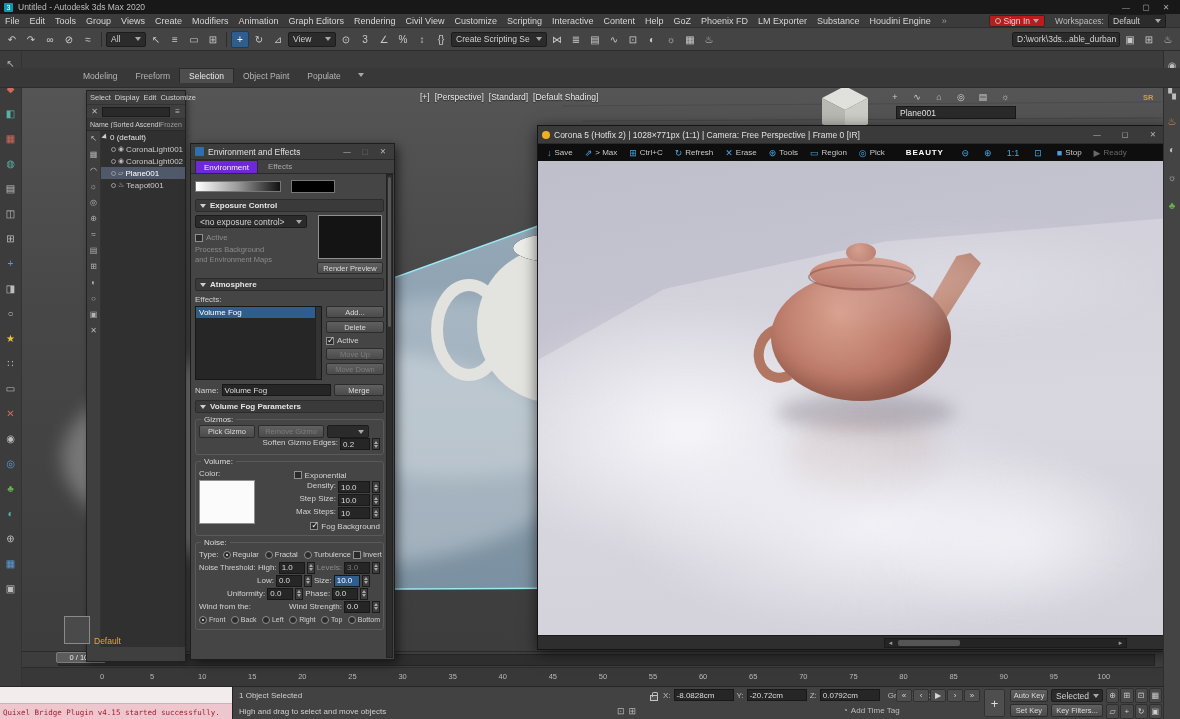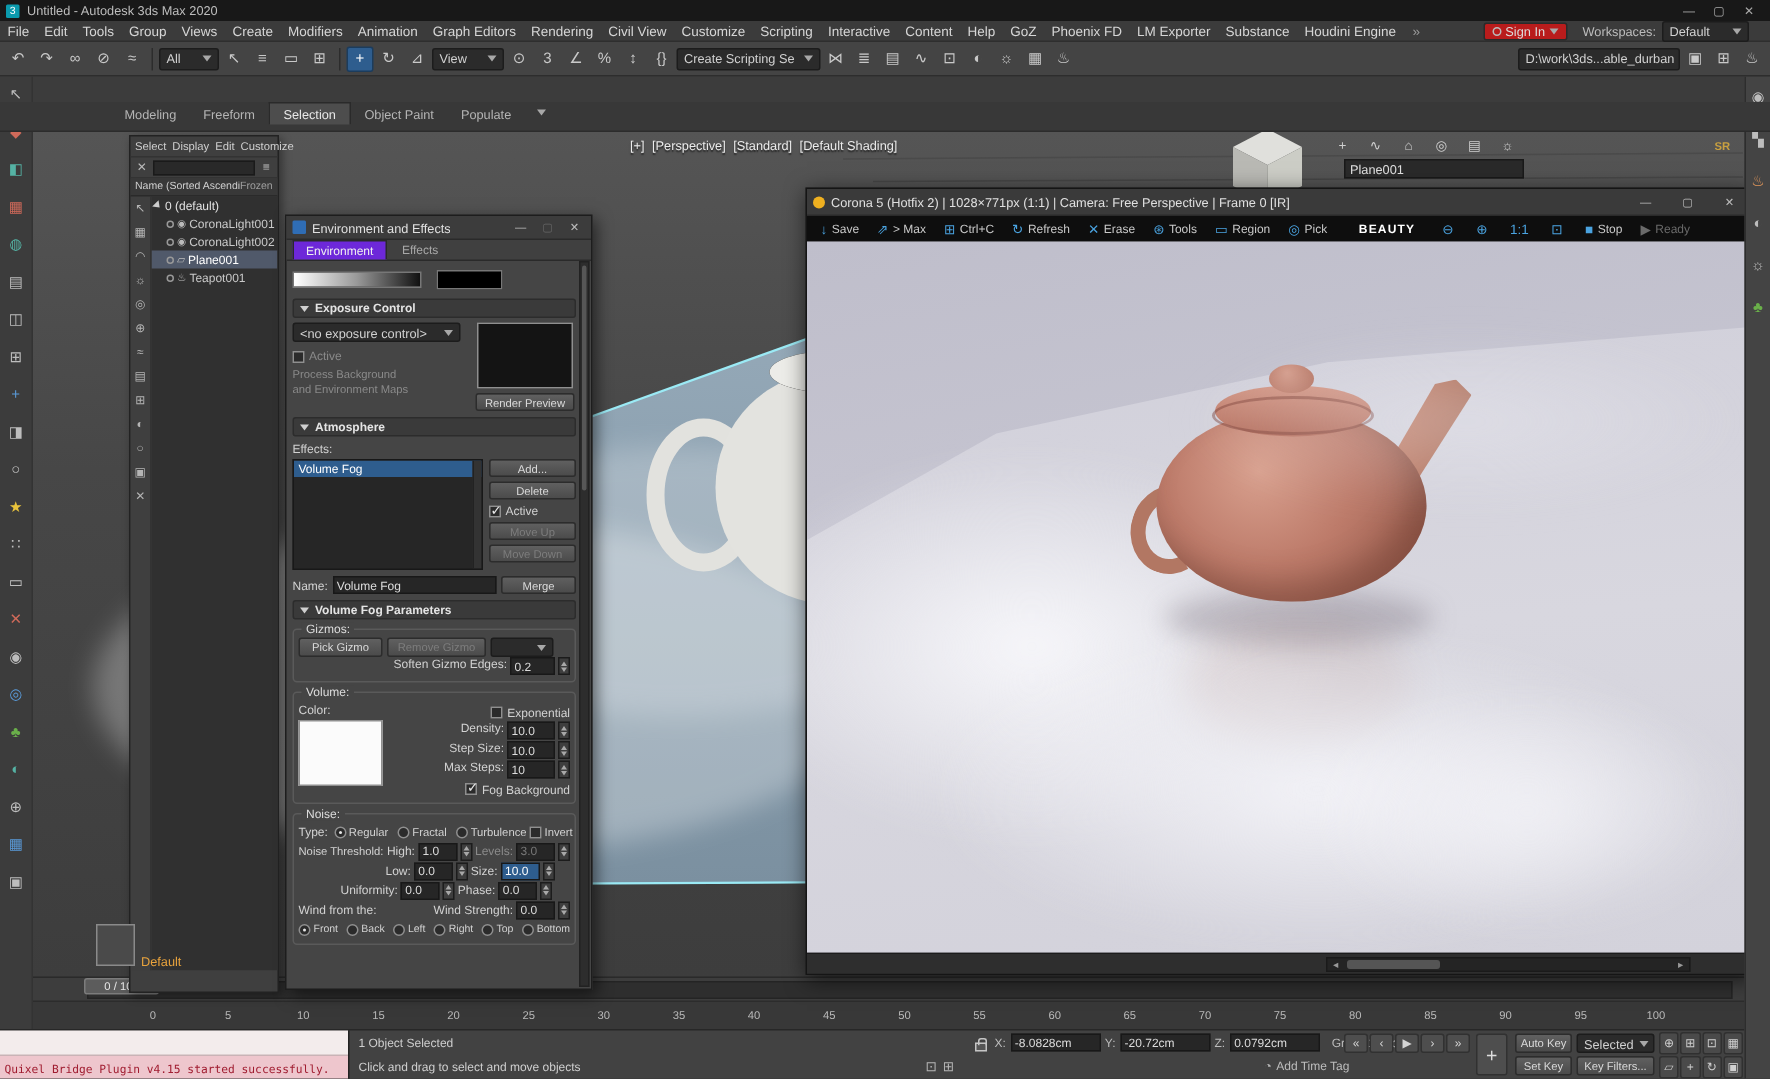--- a/index.html
+++ b/index.html
@@ -590,21 +590,21 @@
       </div>
 
       <div class="group">
         <span class="grouplabel">Volume:</span>
         <div id="vol-main">
           <div style="display:flex;flex-direction:column">
             <span class="lbl">Color:</span>
             <span class="color-swatch"></span>
           </div>
           <div style="flex:1;display:flex;flex-direction:column">
-            <span class="row" style="gap:3px;justify-content:flex-end;height:12px">
+            <span class="row" style="gap:3px;justify-content:center;height:12px">
               <span class="cb"></span>
               <span class="lbl">Exponential</span>
             </span>
             <div class="prow">
               <span class="lbl">Density:</span>
               <span class="field" style="width:32px">10.0</span>
               <span class="spin">
                   <i class="up"></i>
                   <i class="dn"></i>
                 </span>
@@ -868,21 +868,21 @@
     </div>
   </div>
 
   <div id="statusbar" class="abs">
     <div id="listener">
       <div class="l1"></div>
       <div class="l2">Quixel Bridge Plugin v4.15 started successfully.</div>
     </div>
     <div id="st-lines">
       <div>1 Object Selected</div>
-      <div>Click and drag to select and move objects</div>
+      <div>High and drag to select and move objects</div>
     </div>
     <span class="lock"></span>
     <div id="mini-icons">
         <span>⊡</span>
         <span>⊞</span>
       </div>
     <div id="coords">
       <span class="clabel">X:</span>
       <span class="field">-8.0828cm</span>
       <span class="clabel">Y:</span>

